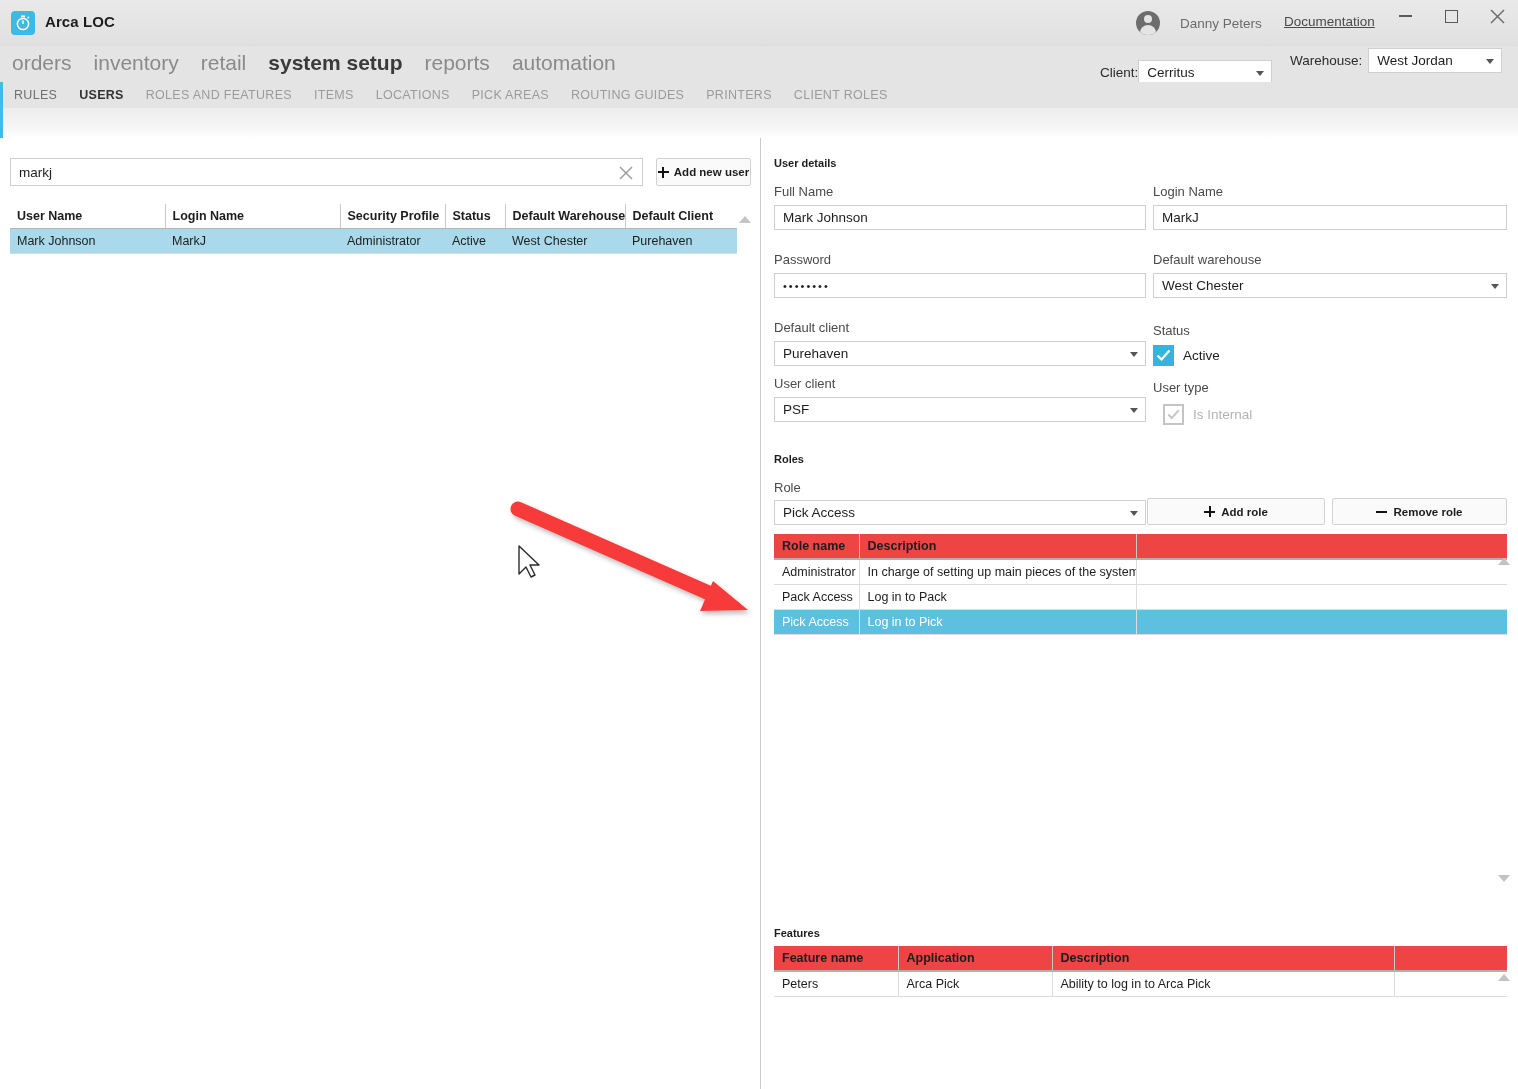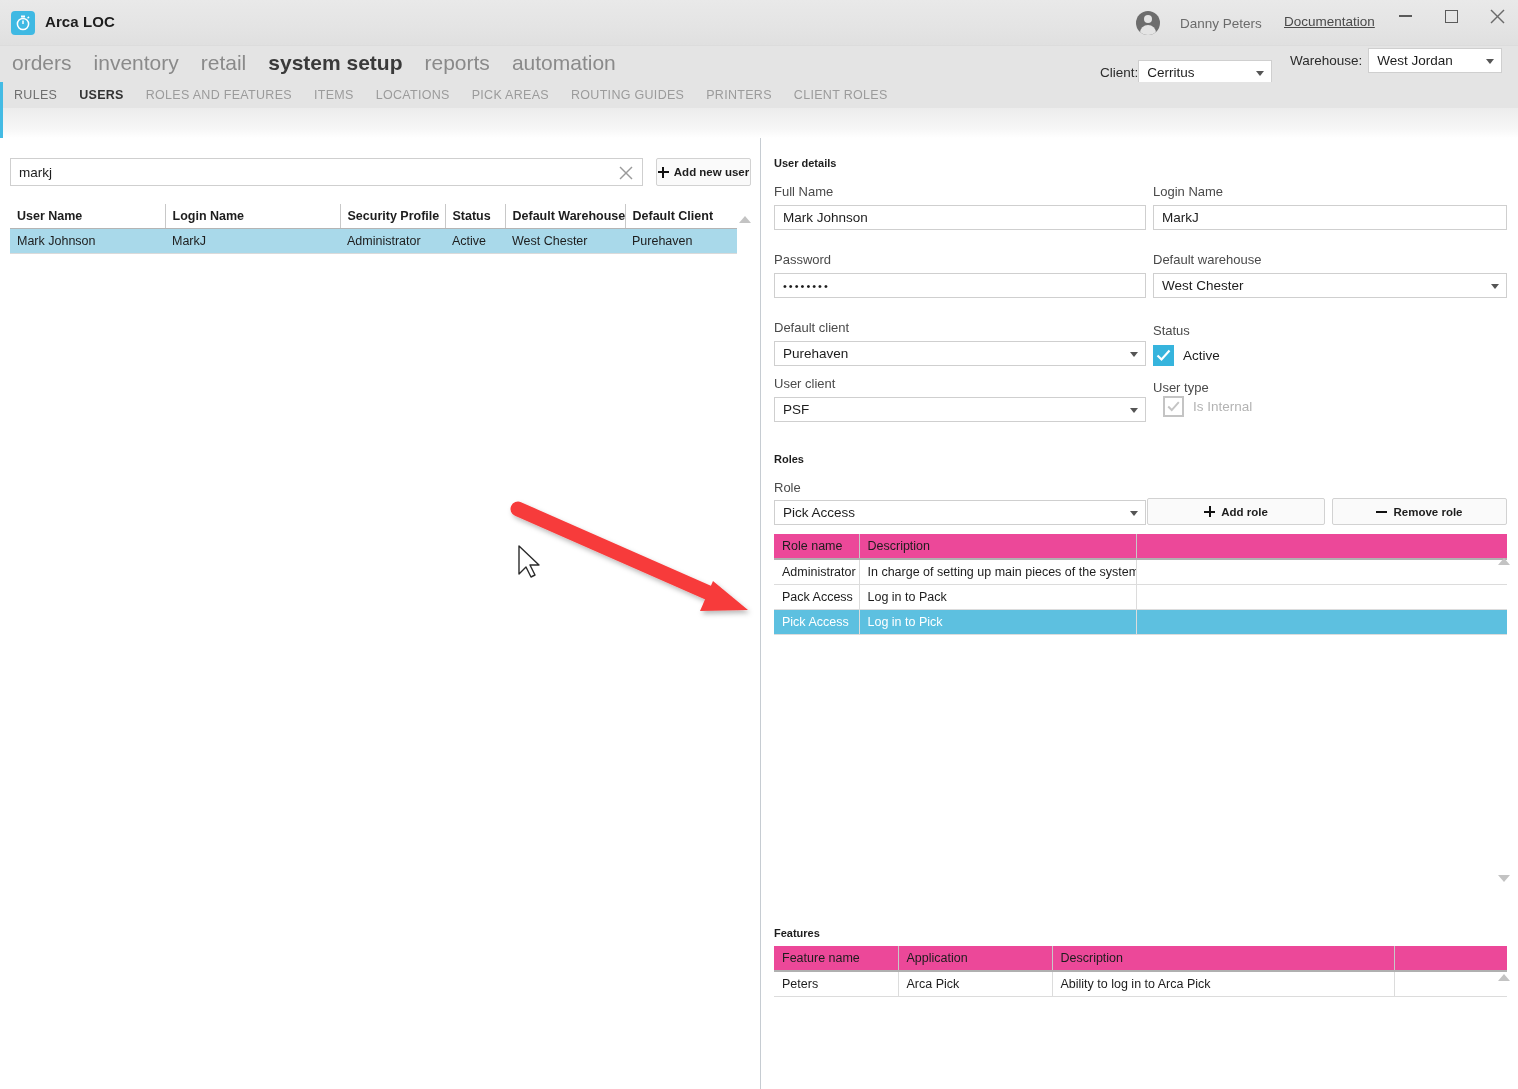--- a/index.html
+++ b/index.html
@@ -215,23 +215,23 @@
   .actbtn {
     position: absolute; height: 27px; border: 1px solid #d2d2d2; background: #fafafa;
     display: flex; align-items: center; justify-content: center; gap: 6px;
     font-size: 11.5px; font-weight: bold; color: #1d1d1d; cursor: pointer;
     border-radius: 2px;
   }
 
   .gridtable { position: absolute; }
   .gridtable table { border-collapse: collapse; table-layout: fixed; }
   .gridtable th {
-    font-size: 12.5px; font-weight: normal; color: #1d1d1d; text-align: left;
+    font-size: 12.5px; font-weight: bold; color: #1d1d1d; text-align: left;
     padding: 5px 8px; border-right: 1px solid #c8c8c8; border-bottom: 2px solid #b0b0b0;
-    background: #ec4899; white-space: nowrap;
+    background: #ef4444; white-space: nowrap;
   }
   .gridtable th.nob { border-right: 0; }
   .gridtable td {
     font-size: 12.5px; color: #1d1d1d; padding: 5px 8px;
     border-right: 1px solid #dcdcdc; border-bottom: 1px solid #dcdcdc;
     white-space: nowrap; overflow: hidden;
   }
   .gridtable td.nob { border-right: 0; }
   .gridtable tr.selected td { background: #5dc0e0; color: #ffffff; }
 
@@ -418,21 +418,21 @@
     <div class="checkrow" style="left:392px; top:207px;">
       <span class="chk on">
         <svg width="17" height="17" viewBox="0 0 17 17">
           <polyline points="2.5,8.5 6.5,12.5 14.5,3.5" fill="none" stroke="#fff" stroke-width="2.2"></polyline>
         </svg>
       </span>
       <span class="chklabel">Active</span>
     </div>
 
     <div class="fieldlabel" style="left:392px; top:242px; font-weight:normal;">User type</div>
-    <div class="checkrow" style="left:392px; top:258px;padding-left:10px;">
+    <div class="checkrow" style="left:392px; top:266px;padding-left:10px;">
       <span class="chk off">
         <svg width="15" height="15" viewBox="0 0 17 17" style="left:1px; top:1px;">
           <polyline points="2.5,8.5 6.5,12.5 14.5,3.5" fill="none" stroke="#c4c4c4" stroke-width="2.2"></polyline>
         </svg>
       </span>
       <span class="chklabel dis">Is Internal</span>
     </div>
 
     <div class="section-title" style="left:13px; top:315px;">Roles</div>
     <div class="fieldlabel" style="left:13px; top:342px;">Role</div>

